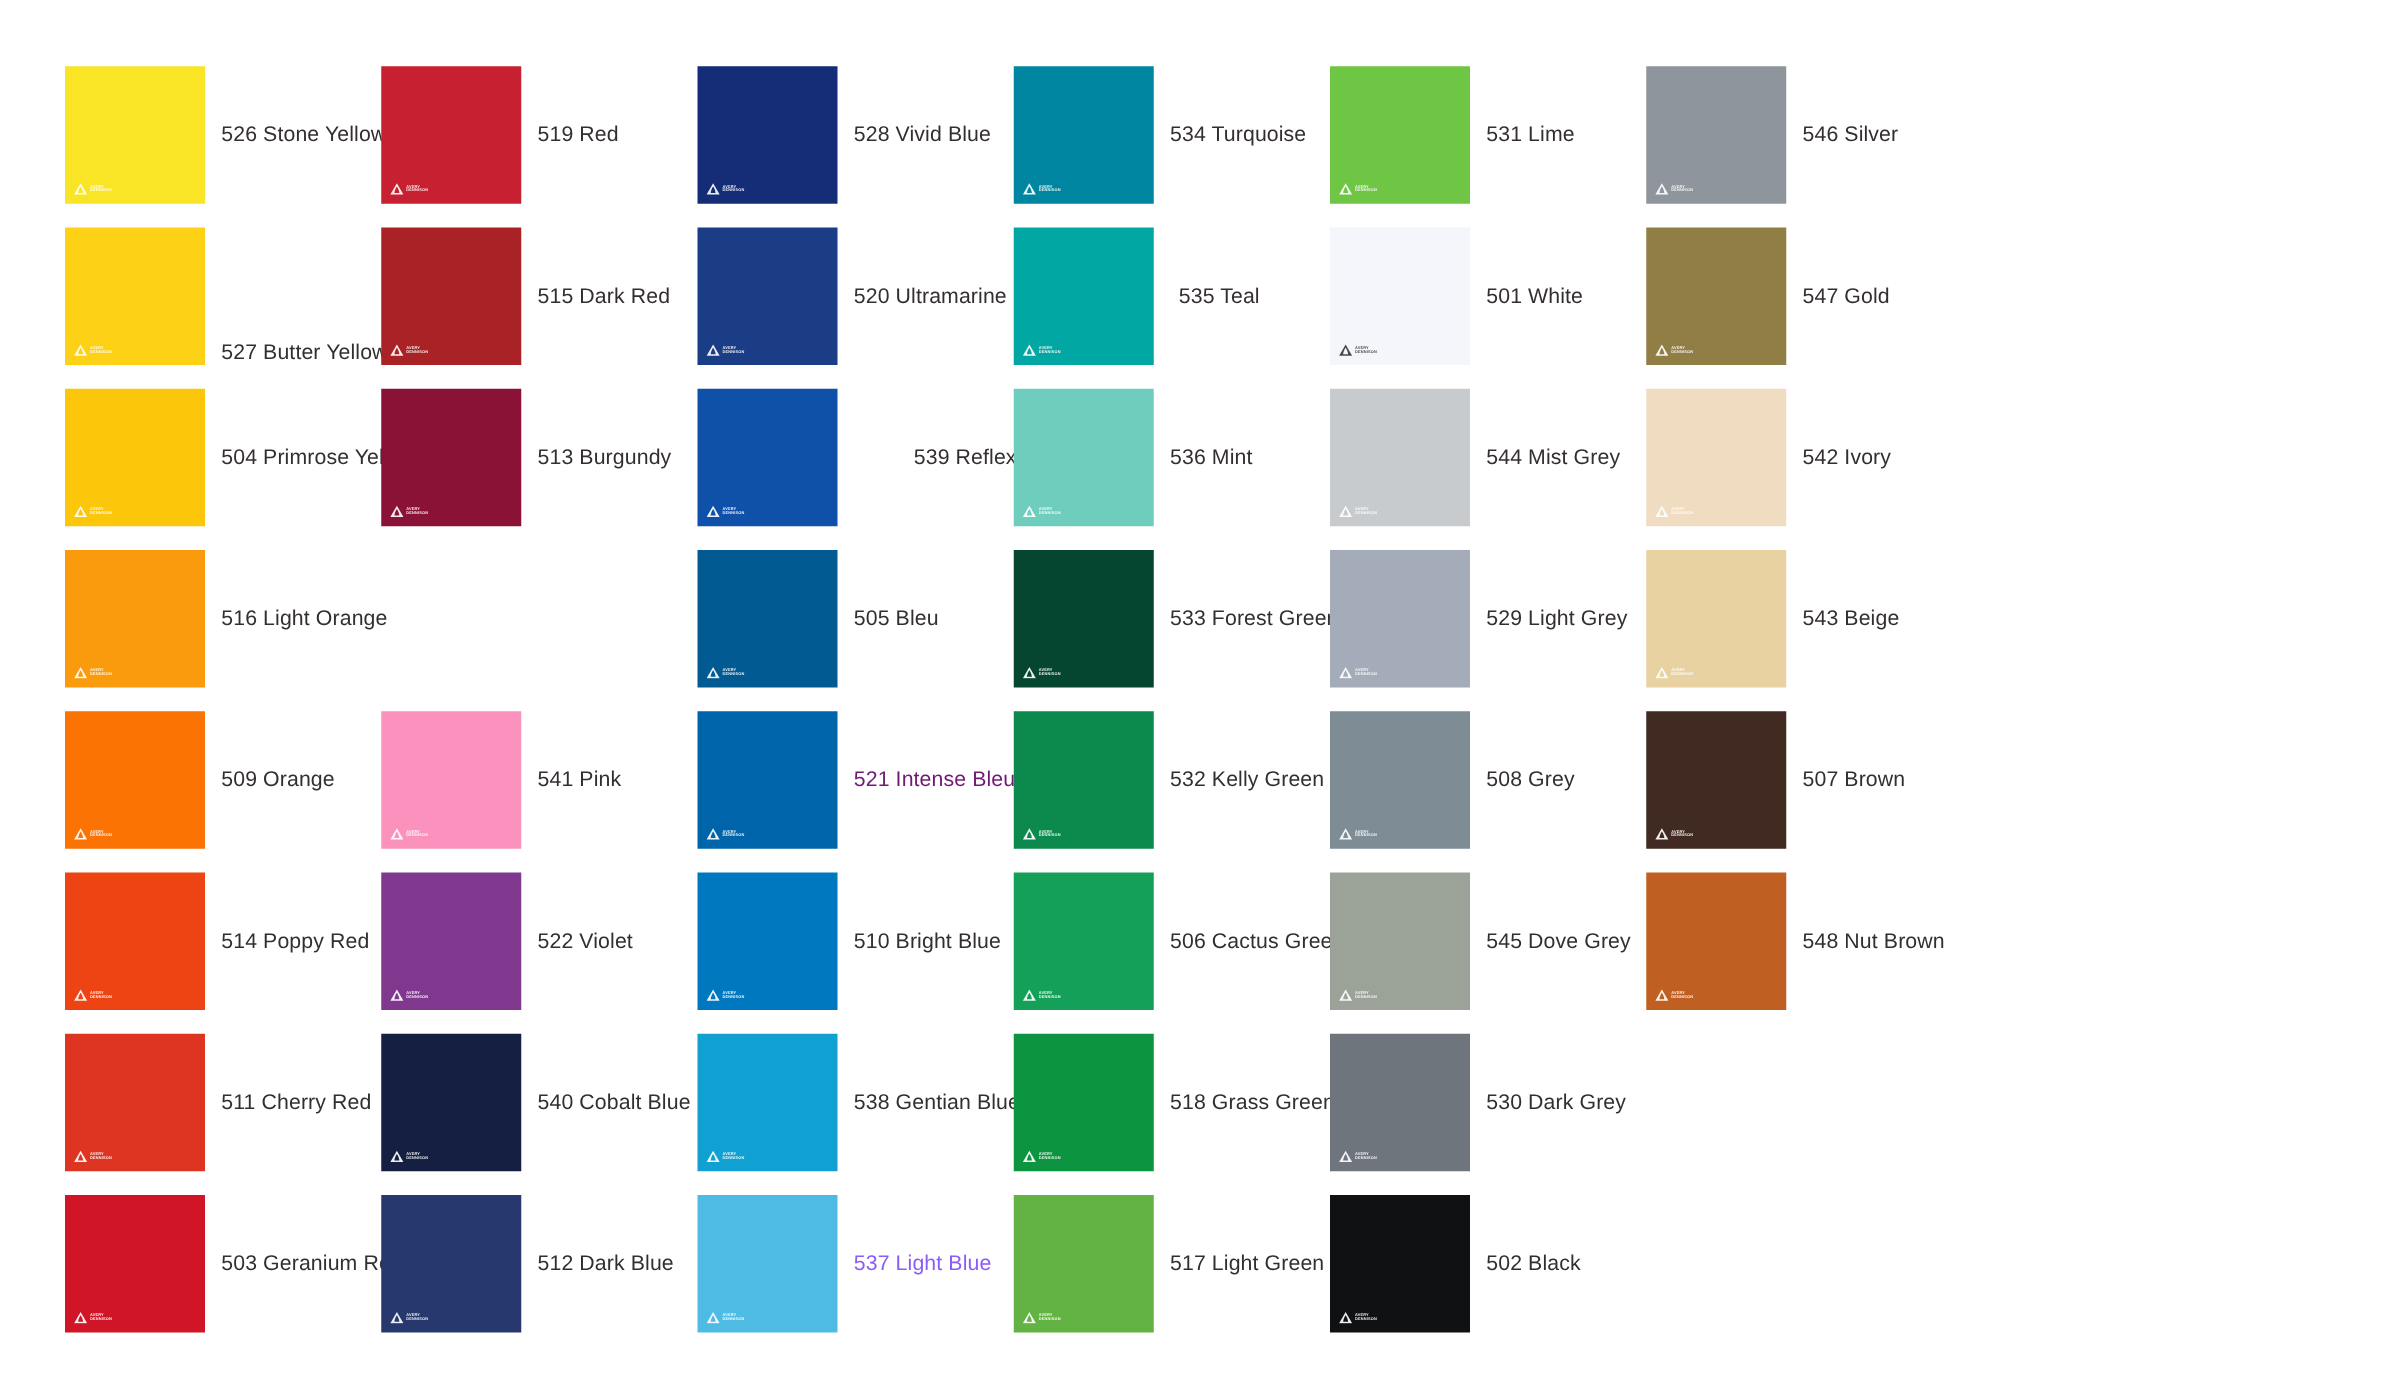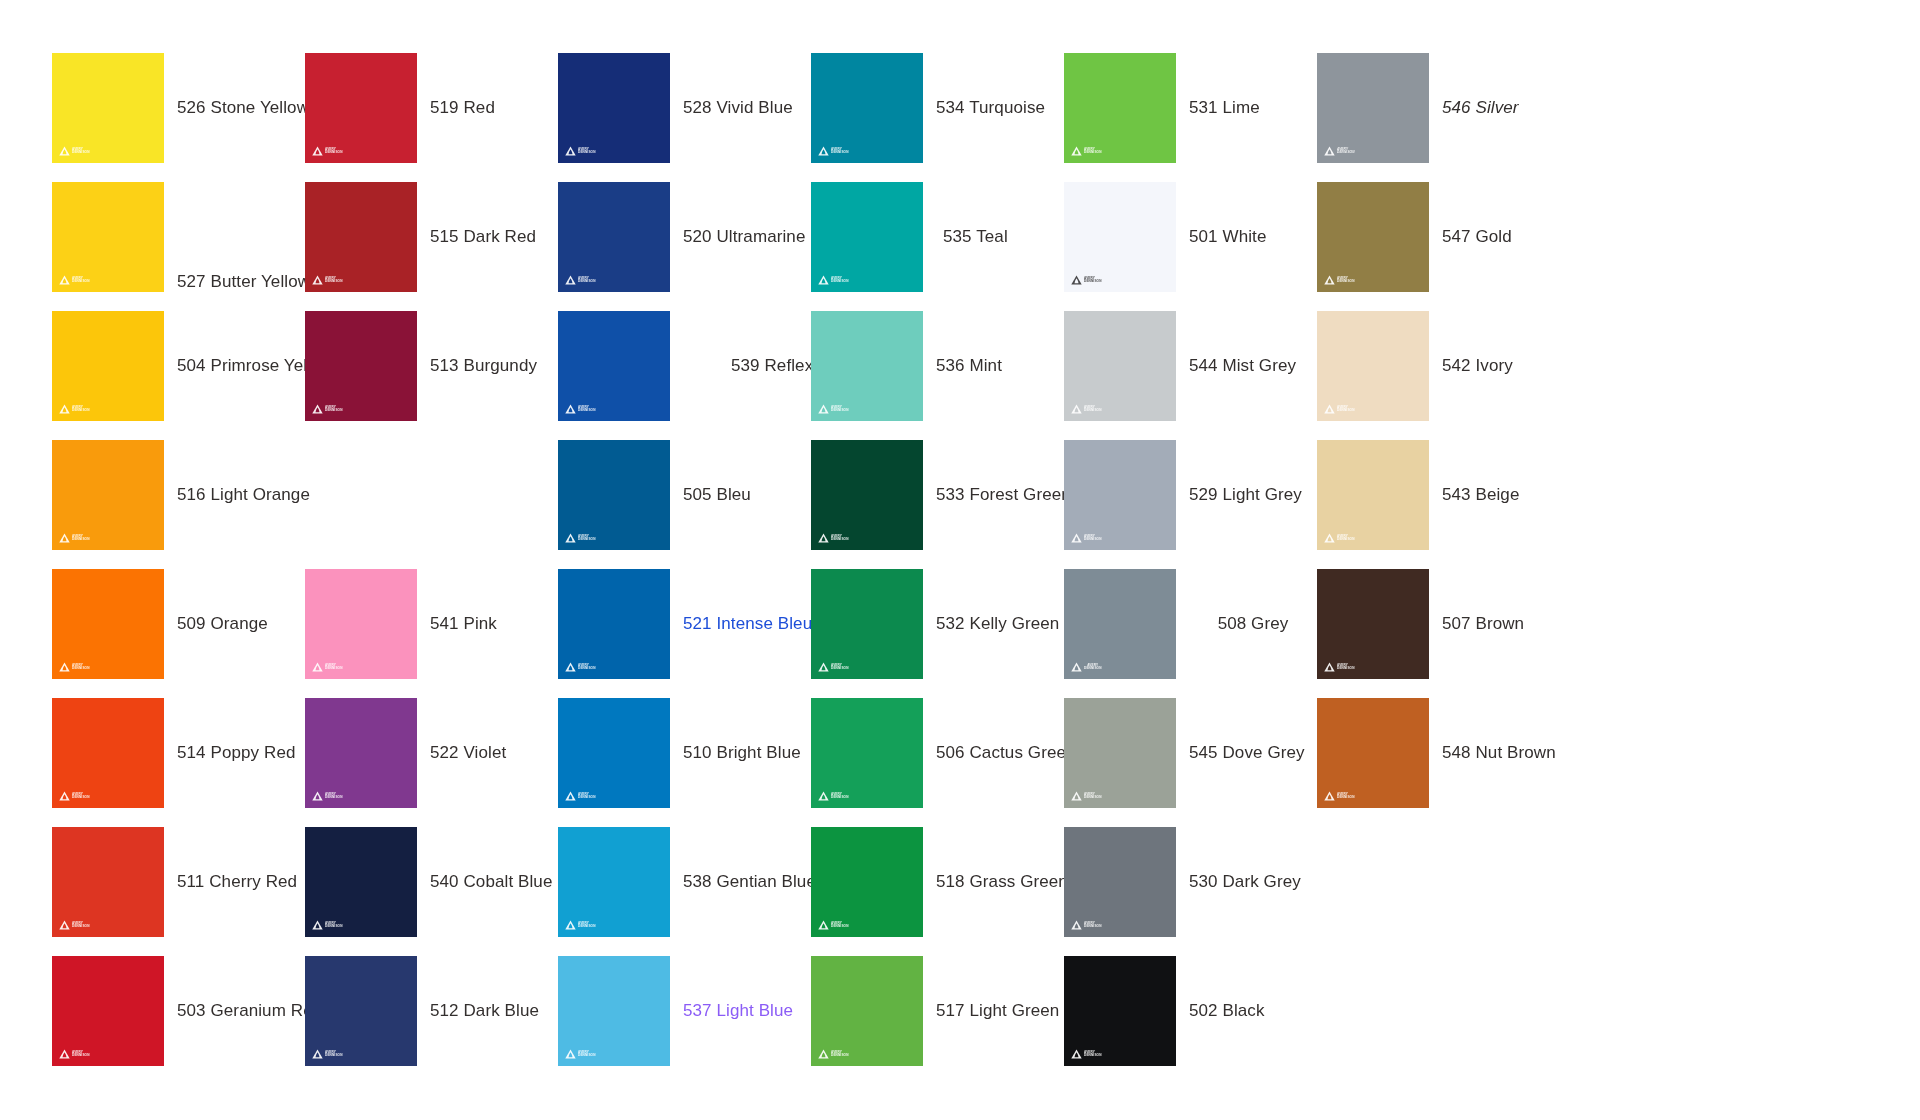--- a/index.html
+++ b/index.html
@@ -376,21 +376,21 @@
           <svg class="logo-mark" viewBox="0 0 22 20">
             <path d="M11 1 L21.4 19 L0.6 19 Z" fill="#ffffff"></path>
             <path d="M11 6.5 C13.3 10 14.6 13.2 15 16.6 L7 16.6 C7.4 13.2 8.7 10 11 6.5 Z" fill="#0064ab"></path>
           </svg>
           <div class="logo-words">
             <span style="color: rgb(255, 255, 255);">AVERY</span>
             <span style="color: rgb(255, 255, 255);">DENNISON</span>
           </div>
         </div>
       </div>
-      <div class="swatch-label" style="color: #1d4ed8;">521 Intense Bleu</div>
+      <div class="swatch-label" style="color: #701a75;">521 Intense Bleu</div>
     </div>
     <div class="swatch-cell" style="left: 558px; top: 698px;">
       <div class="swatch-chip" title="510 Bright Blue" style="width: 112px; height: 110px; flex-basis: 112px; background: rgb(0, 120, 191);">
         <div class="swatch-logo">
           <svg class="logo-mark" viewBox="0 0 22 20">
             <path d="M11 1 L21.4 19 L0.6 19 Z" fill="#ffffff"></path>
             <path d="M11 6.5 C13.3 10 14.6 13.2 15 16.6 L7 16.6 C7.4 13.2 8.7 10 11 6.5 Z" fill="#0078bf"></path>
           </svg>
           <div class="logo-words">
             <span style="color: rgb(255, 255, 255);">AVERY</span>
@@ -603,21 +603,21 @@
             <path d="M11 6.5 C13.3 10 14.6 13.2 15 16.6 L7 16.6 C7.4 13.2 8.7 10 11 6.5 Z" fill="#a3acb8"></path>
           </svg>
           <div class="logo-words">
             <span style="color: rgb(255, 255, 255);">AVERY</span>
             <span style="color: rgb(255, 255, 255);">DENNISON</span>
           </div>
         </div>
       </div>
       <div class="swatch-label" style="color: rgb(51, 47, 46);">529 Light Grey</div>
     </div>
-    <div class="swatch-cell" style="left: 1064px; top: 569px; text-align: center;">
+    <div class="swatch-cell" style="left: 1064px; top: 569px;">
       <div class="swatch-chip" title="508 Grey" style="width: 112px; height: 110px; flex-basis: 112px; background: rgb(126, 140, 150);">
         <div class="swatch-logo">
           <svg class="logo-mark" viewBox="0 0 22 20">
             <path d="M11 1 L21.4 19 L0.6 19 Z" fill="#ffffff"></path>
             <path d="M11 6.5 C13.3 10 14.6 13.2 15 16.6 L7 16.6 C7.4 13.2 8.7 10 11 6.5 Z" fill="#7e8c96"></path>
           </svg>
           <div class="logo-words">
             <span style="color: rgb(255, 255, 255);">AVERY</span>
             <span style="color: rgb(255, 255, 255);">DENNISON</span>
           </div>
@@ -663,21 +663,21 @@
             <path d="M11 6.5 C13.3 10 14.6 13.2 15 16.6 L7 16.6 C7.4 13.2 8.7 10 11 6.5 Z" fill="#101113"></path>
           </svg>
           <div class="logo-words">
             <span style="color: rgb(255, 255, 255);">AVERY</span>
             <span style="color: rgb(255, 255, 255);">DENNISON</span>
           </div>
         </div>
       </div>
       <div class="swatch-label" style="color: rgb(51, 47, 46);">502 Black</div>
     </div>
-    <div class="swatch-cell" style="left: 1317px; top: 53px; font-style: italic;">
+    <div class="swatch-cell" style="left: 1317px; top: 53px;">
       <div class="swatch-chip" title="546 Silver" style="width: 112px; height: 110px; flex-basis: 112px; background: rgb(142, 149, 156);">
         <div class="swatch-logo">
           <svg class="logo-mark" viewBox="0 0 22 20">
             <path d="M11 1 L21.4 19 L0.6 19 Z" fill="#ffffff"></path>
             <path d="M11 6.5 C13.3 10 14.6 13.2 15 16.6 L7 16.6 C7.4 13.2 8.7 10 11 6.5 Z" fill="#8e959c"></path>
           </svg>
           <div class="logo-words">
             <span style="color: rgb(255, 255, 255);">AVERY</span>
             <span style="color: rgb(255, 255, 255);">DENNISON</span>
           </div>

